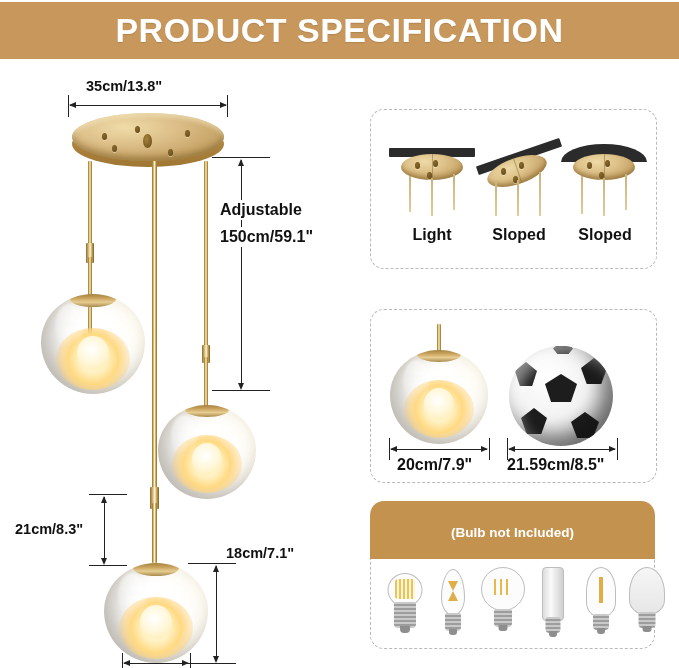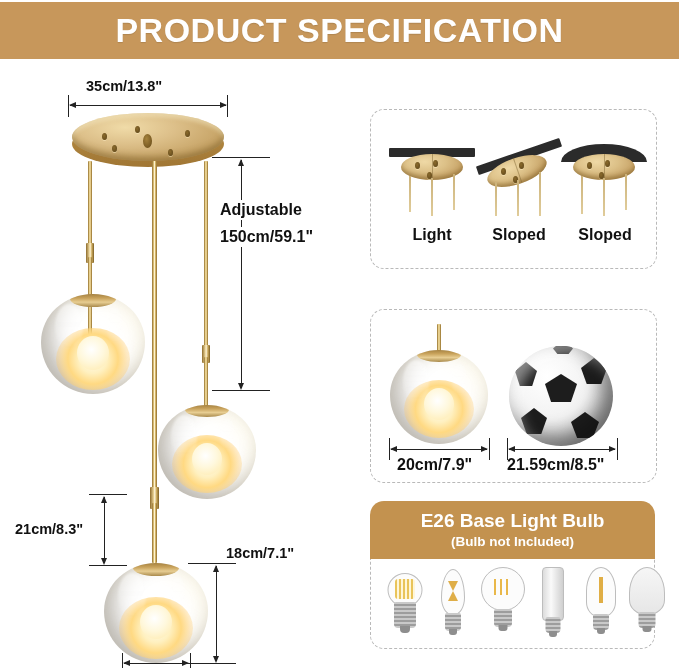--- a/index.html
+++ b/index.html
@@ -300,21 +300,20 @@
     <div class="tick-v" style="left:136px;top:128px;height:22px;"></div>
     <div class="tick-v" style="left:246px;top:128px;height:22px;"></div>
     <div class="hline" style="left:138px;top:139px;width:106px;"></div>
     <div class="arrow arr-l" style="left:137px;top:135.5px;"></div>
     <div class="arrow arr-r" style="left:238px;top:135.5px;"></div>
     <div class="dimtext big" style="left:136px;top:146px;">21.59cm/8.5"</div>
   </div>
 
   <div class="e26-wrap" style="left:370px;top:444px;width:285px;height:148px;">
     <div class="e26-head" style="height:58px;">
-      <div class="e26-title">E26 Base Light Bulb</div>
       <div class="e26-sub">(Bulb not Included)</div>
     </div>
     <div class="e26-body" style="top:58px;height:90px;">
 
       <div class="bulb" style="left:12px;top:12px;width:44px;height:68px;">
         <div class="glass" style="top:2px;width:33px;height:32px;border-radius:50%;"></div>
         <div style="position:absolute;left:50%;transform:translateX(-50%);top:8px;width:20px;height:20px;background:repeating-linear-gradient(90deg,#e9c45a 0 2px,#fff6d8 2px 4px);border-radius:3px;"></div>
         <div class="socket" style="top:31px;width:22px;height:26px;"></div>
         <div style="position:absolute;left:50%;transform:translateX(-50%);top:55px;width:10px;height:7px;background:#8e8e8e;border-radius:0 0 4px 4px;"></div>
       </div>

